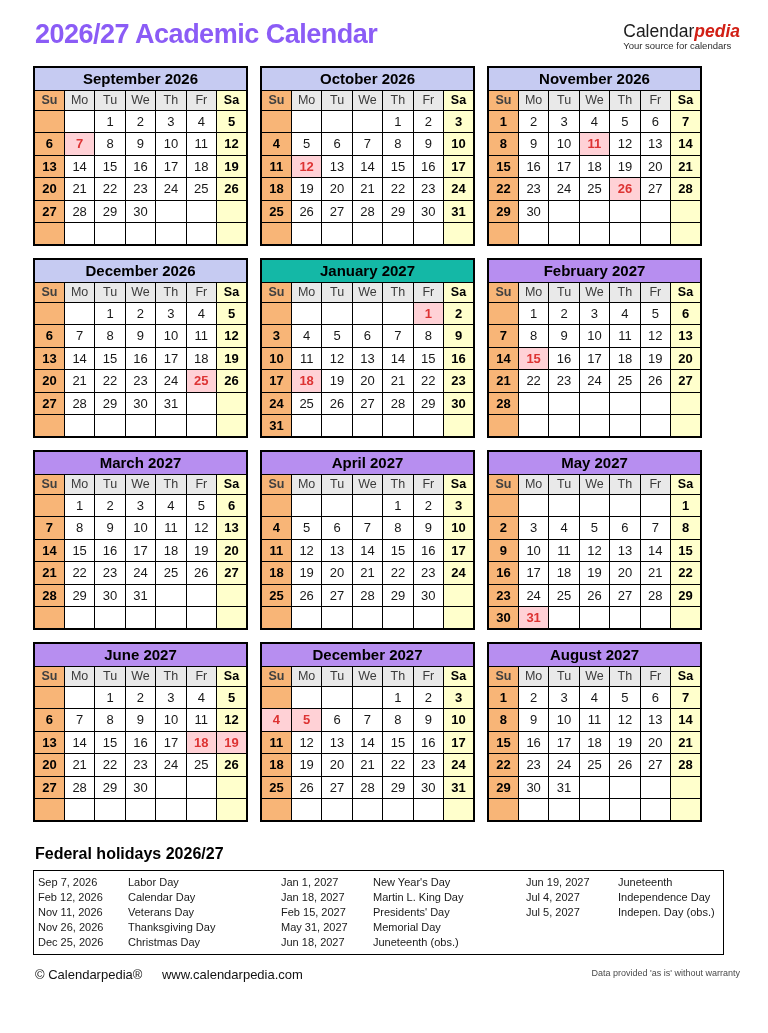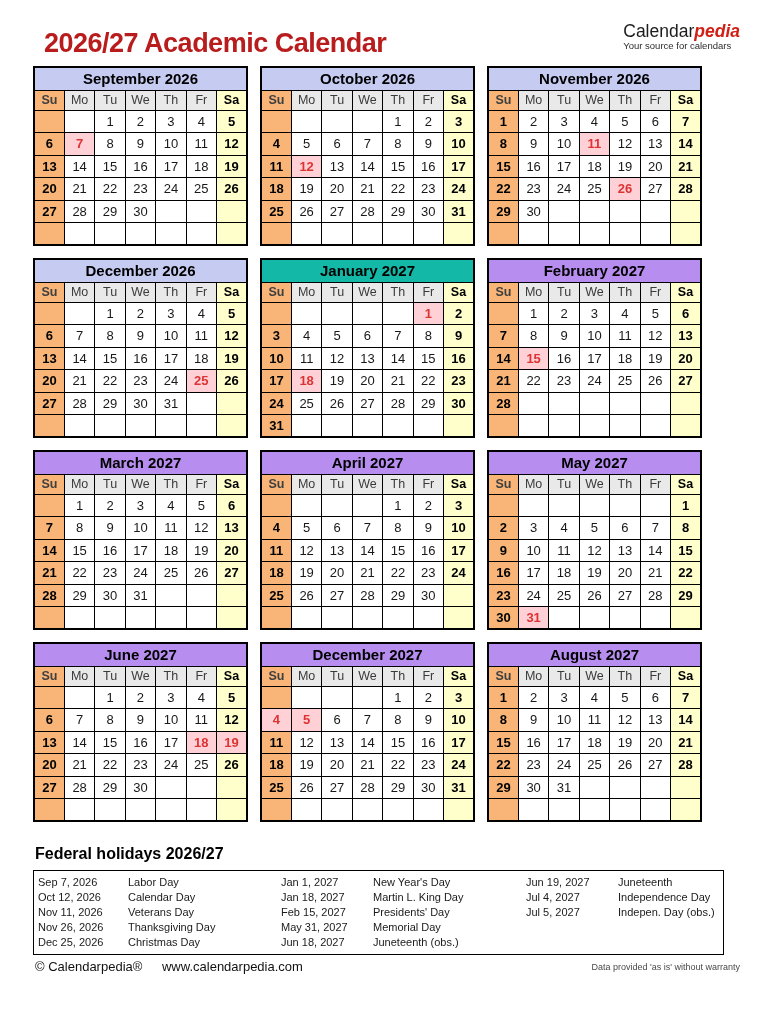--- a/index.html
+++ b/index.html
@@ -7,21 +7,21 @@
   body {
     width: 768px; height: 1033px;
     background: #ffffff;
     font-family: "Liberation Sans", sans-serif;
     overflow: hidden;
   }
   .page { position: relative; width: 768px; height: 1033px; background: #fff; }
 
   
   .header { display: flex; justify-content: space-between; align-items: flex-start; padding: 19px 28px 0 35px; height: 64px; }
-  .page-title { margin: 9px; font-size: 27px; font-weight: bold; color: #b91c1c; letter-spacing: -0.5px; text-align: center; }
+  .page-title { margin: 0; font-size: 27px; font-weight: bold; color: #8b5cf6; letter-spacing: -0.5px; text-align: center; }
   .logo { text-align: left; line-height: 1.05; padding-top: 3px; }
   .logo-line { font-size: 17.5px; color: #1c1c1c; }
   .logo-red { color: #d22016; font-weight: bold; font-style: italic; }
   .logo-tagline { font-size: 9.5px; color: #2b2b2b; margin-top: 1px; }
 
   
   .cal-grid {
     margin: 2px 0 0 33px;
     display: grid;
     grid-template-columns: repeat(3, 215px);
@@ -45,34 +45,34 @@
   .mtitle { height: 23px; font-size: 15px; font-weight: bold; color: #000; }
   td.dh { height: 20px; font-size: 12.5px; color: #3a3a3a; background: var(--weekday-header, #e9e9e9); }
   td.dh.sun { background: var(--sunday, #f8b577); color: #404040; font-weight: bold; }
   td.dh.sat { background: var(--saturday, #ffffcc); color: #000; font-weight: bold; }
   td.dc { height: 22.5px; font-size: 13px; color: #181818; background: #fff; }
   td.dc.sun { background: var(--sunday, #f8b577); color: #000; font-weight: bold; }
   td.dc.sat { background: var(--saturday, #ffffcc); color: #000; font-weight: bold; }
   table.cal td.hol { background: var(--holiday-bg, #ffd1d6); color: var(--holiday-text, #dd3333); font-weight: bold; }
 
   
-  .holidays { margin: 23px 0 4px 33px; width: 691px; }
+  .holidays { margin: 23px 0 12px 33px; width: 691px; }
   .holidays-title { margin: 0 0 7px 2px; font-size: 16px; font-weight: bold; color: #000; }
   .holidays-box {
     border: 1.5px solid #000;
     display: grid;
     grid-template-columns: 90px 153px 92px 153px 92px auto;
     padding: 4px 0 4px 4px;
     font-size: 11px;
     line-height: 15px;
     color: #1a1a1a;
   }
 
   
-  .meta-row { margin: 3px 28px 0 35px; display: flex; justify-content: space-between; align-items: center; }
+  .meta-row { margin: 3px 28px 0 35px; display: flex; justify-content: space-between; align-items: flex-start; }
   .footer-left { font-size: 13px; color: #111; }
   .footer-left .site { margin-left: 16px; }
   .disclaimer { font-size: 9px; color: #4a4a4a; padding-top: 1px; }
 </style>
 </head>
 <body>
 
 <div class="page">
 
   <div class="header">
@@ -928,21 +928,21 @@
 
   <div class="holidays">
     <h2 class="holidays-title">Federal holidays 2026/27</h2>
     <div class="holidays-box" id="holidays-box">
         <div class="h-date">Sep 7, 2026</div>
         <div class="h-name">Labor Day</div>
         <div class="h-date">Jan 1, 2027</div>
         <div class="h-name">New Year's Day</div>
         <div class="h-date">Jun 19, 2027</div>
         <div class="h-name">Juneteenth</div>
-        <div class="h-date">Oct 12, 2026</div>
+        <div class="h-date">Feb 12, 2026</div>
         <div class="h-name">Calendar Day</div>
         <div class="h-date">Jan 18, 2027</div>
         <div class="h-name">Martin L. King Day</div>
         <div class="h-date">Jul 4, 2027</div>
         <div class="h-name">Independence Day</div>
         <div class="h-date">Nov 11, 2026</div>
         <div class="h-name">Veterans Day</div>
         <div class="h-date">Feb 15, 2027</div>
         <div class="h-name">Presidents' Day</div>
         <div class="h-date">Jul 5, 2027</div>

